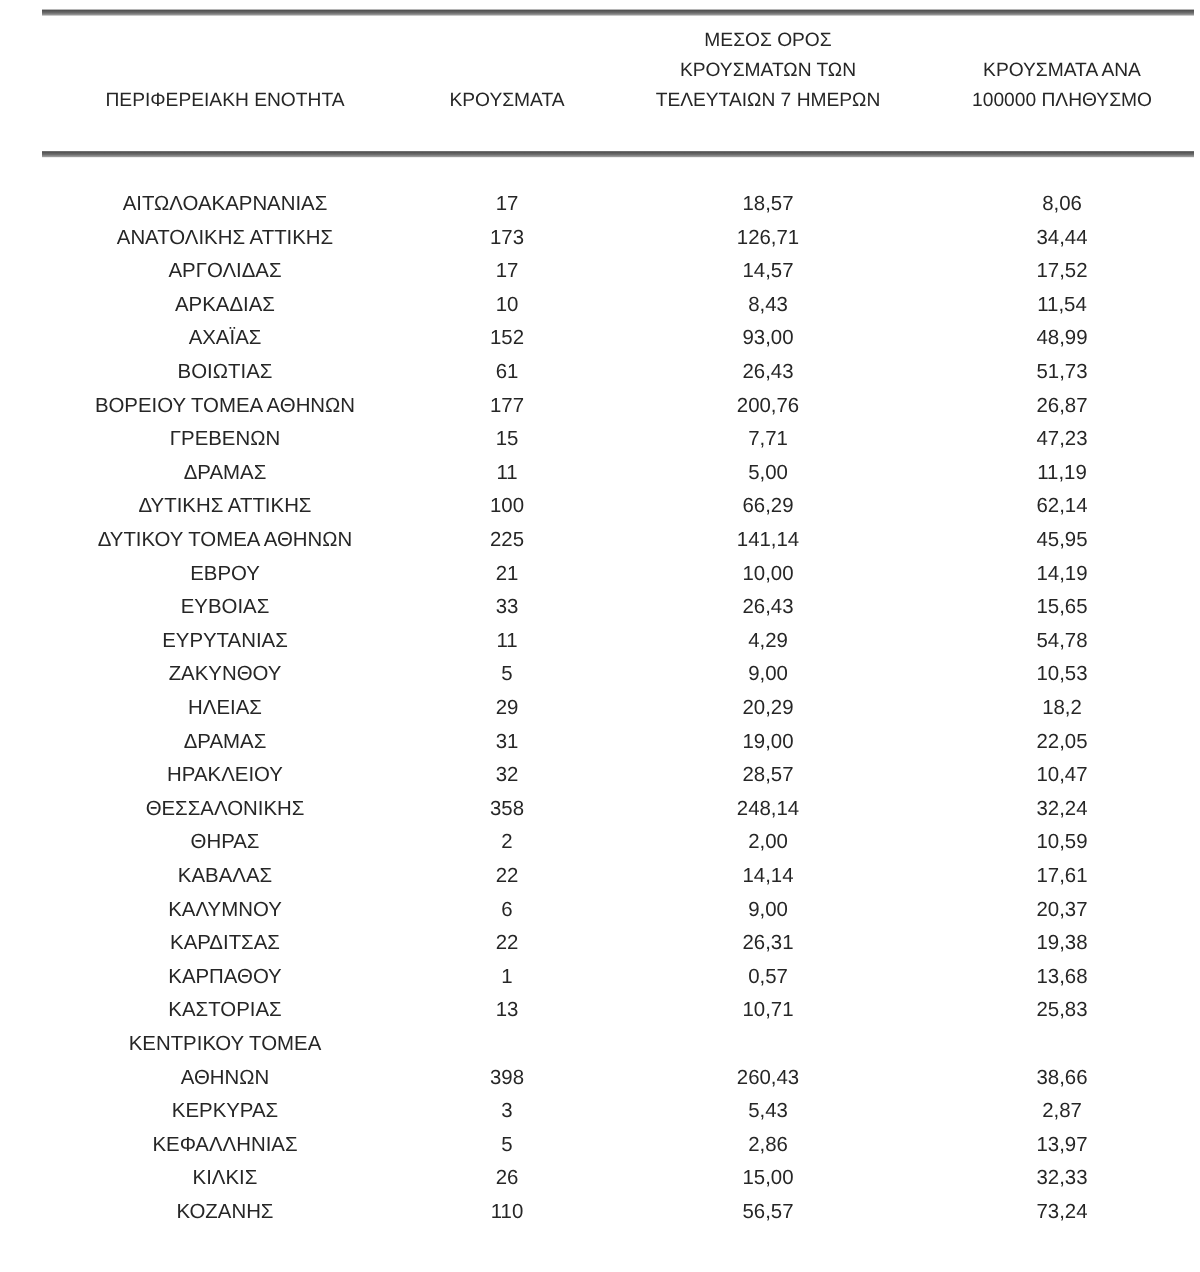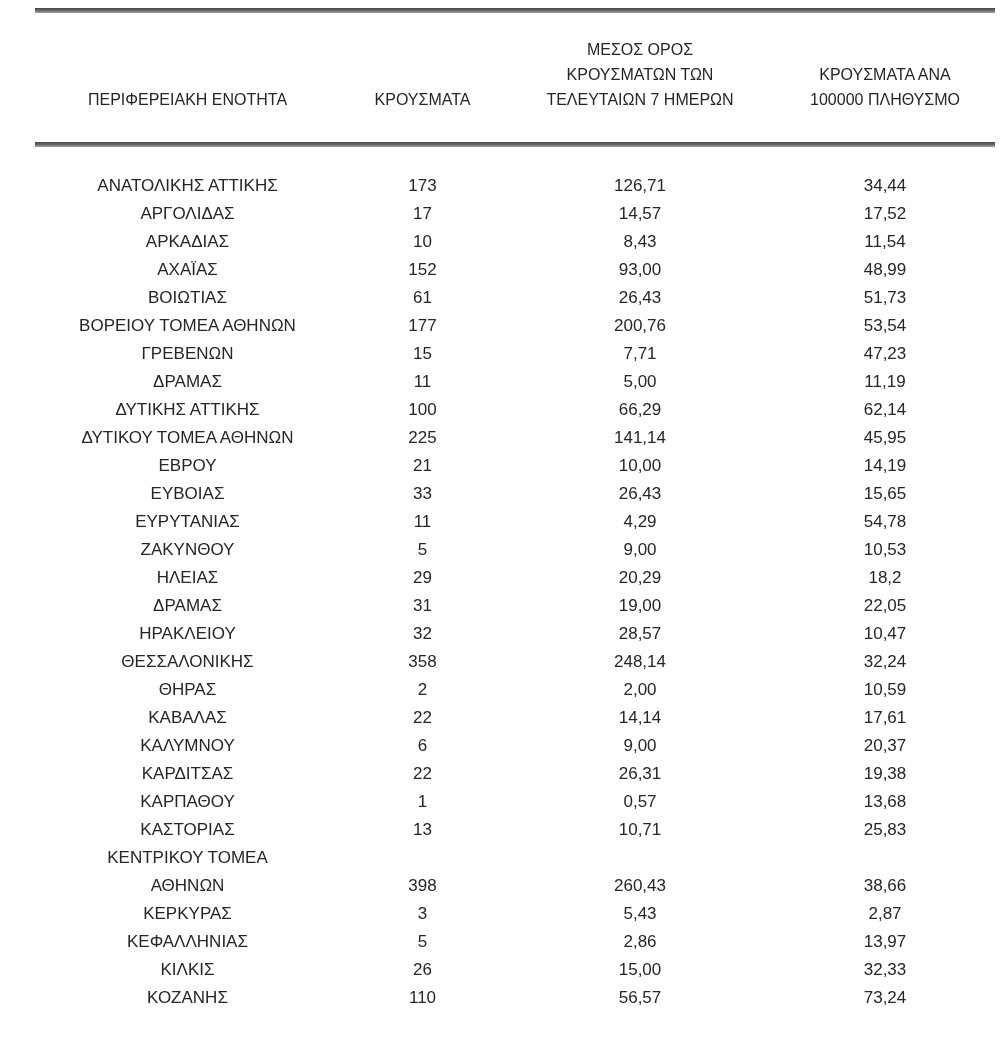--- a/index.html
+++ b/index.html
@@ -34,21 +34,21 @@
   col.c1 { width: 305px; }
   col.c2 { width: 165px; }
   col.c3 { width: 270px; }
   col.c4 { width: 220px; }
   thead th {
     font-weight: normal;
     font-size: 16px;
     line-height: 25px;
     text-align: center;
     vertical-align: bottom;
-    padding: 16px 0 5px 0;
+    padding: 0 0 5px 0;
     height: 83px;
     white-space: pre-line;
     color: #262626;
   }
   thead .rule-cell {
     padding: 0;
     height: auto;
   }
   tbody td {
     font-size: 17px;
@@ -87,20 +87,26 @@
 100000 ΠΛΗΘΥΣΜΟ</th>
         </tr>
         <tr>
           <th class="rule-cell" colspan="4">
             <div class="rule"></div>
           </th>
         </tr>
       </thead>
       <tbody>
           <tr>
+            <td>ΑΙΤΩΛΟΑΚΑΡΝΑΝΙΑΣ</td>
+            <td>17</td>
+            <td>18,57</td>
+            <td>8,06</td>
+          </tr>
+          <tr>
             <td>ΑΝΑΤΟΛΙΚΗΣ ΑΤΤΙΚΗΣ</td>
             <td>173</td>
             <td>126,71</td>
             <td>34,44</td>
           </tr>
           <tr>
             <td>ΑΡΓΟΛΙΔΑΣ</td>
             <td>17</td>
             <td>14,57</td>
             <td>17,52</td>
@@ -120,21 +126,21 @@
           <tr>
             <td>ΒΟΙΩΤΙΑΣ</td>
             <td>61</td>
             <td>26,43</td>
             <td>51,73</td>
           </tr>
           <tr>
             <td>ΒΟΡΕΙΟΥ ΤΟΜΕΑ ΑΘΗΝΩΝ</td>
             <td>177</td>
             <td>200,76</td>
-            <td>53,54</td>
+            <td>26,87</td>
           </tr>
           <tr>
             <td>ΓΡΕΒΕΝΩΝ</td>
             <td>15</td>
             <td>7,71</td>
             <td>47,23</td>
           </tr>
           <tr>
             <td>ΔΡΑΜΑΣ</td>
             <td>11</td>

